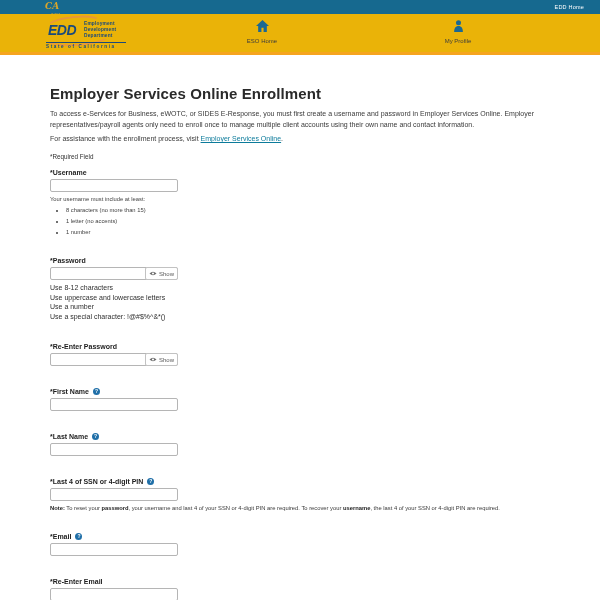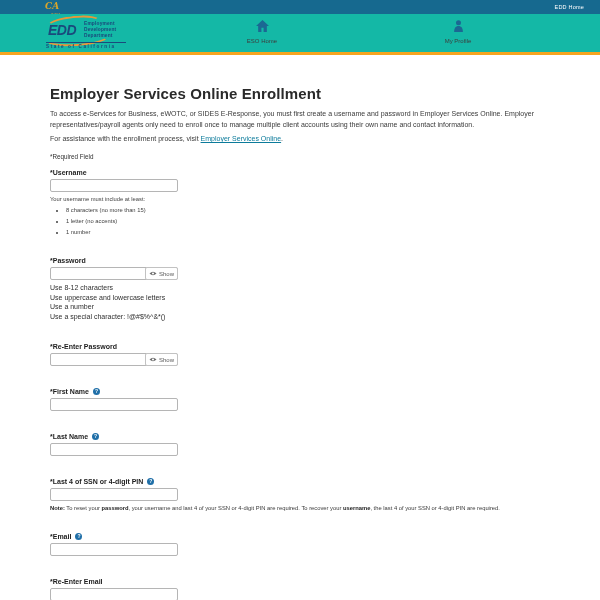--- a/index.html
+++ b/index.html
@@ -20,21 +20,21 @@
   .ca-logo .gov{
     font-family:"Liberation Sans", sans-serif;font-style:normal;
     font-size:3.5px;letter-spacing:.5px;display:block;margin:-3px 0 0 6px;
   }
   .topbar-link{
     position:absolute;right:55px;top:4px;color:#ffffff;font-size:5.5px;
     cursor:pointer;letter-spacing:.2px;
   }
   
   .header{
-    position:relative;height:38px;background:#14b8a6;
+    position:relative;height:38px;background:#eab308;
     border-bottom:3px solid #f6a41f;
   }
   .edd-logo{position:absolute;left:44px;top:3px;width:84px;height:32px;cursor:pointer;}
   .edd-swoosh-top{
     position:absolute;left:2px;top:-1px;width:52px;height:13px;
     border:2px solid transparent;border-top:2px solid #e8973a;
     border-radius:50%;transform:rotate(-6deg);
   }
   .edd-swoosh-bottom{
     position:absolute;left:0px;top:12px;width:62px;height:13px;

